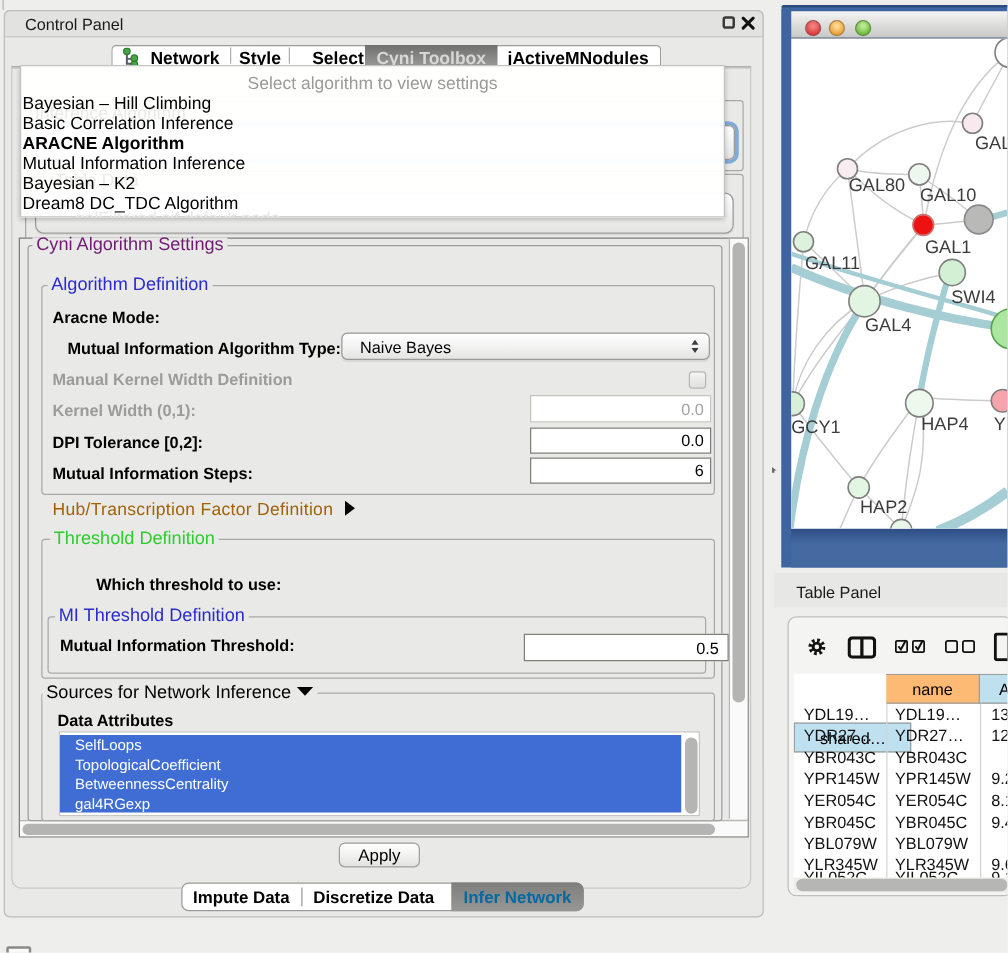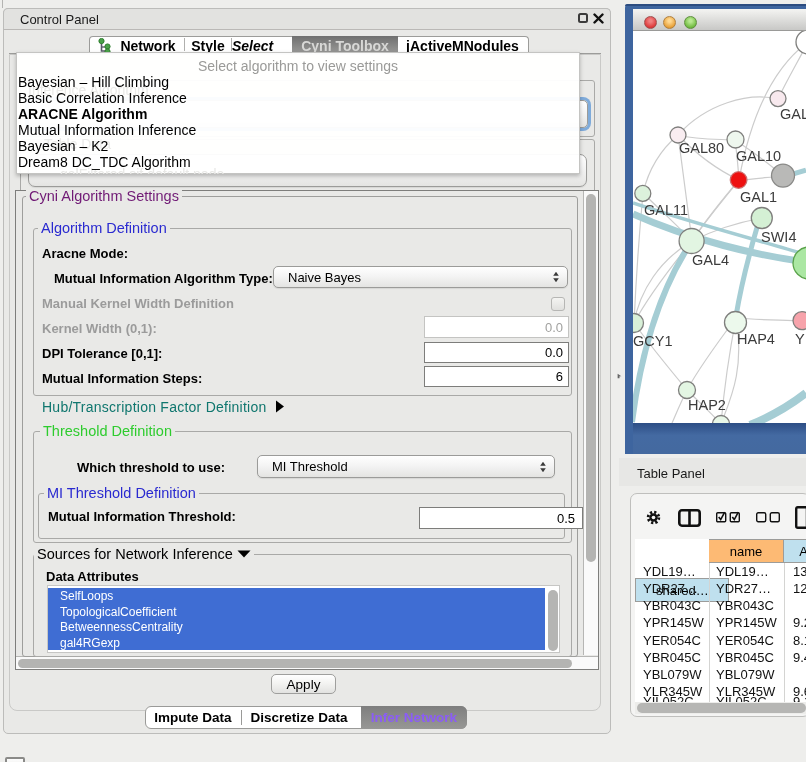--- a/index.html
+++ b/index.html
@@ -41,21 +41,21 @@
  <path d="M3.5 5 V13 H8" stroke="#5a5a6a" stroke-width="1.6" fill="none"></path>
  <path d="M3.5 9 H8" stroke="#5a5a6a" stroke-width="1.4" fill="none"></path>
  <circle cx="3.5" cy="3" r="2.6" fill="#4aa24a" stroke="#2e7d2e"></circle>
  <circle cx="9.5" cy="8.5" r="2.6" fill="#4aa24a" stroke="#2e7d2e"></circle>
  <circle cx="9.5" cy="13.5" r="2.6" fill="#4aa24a" stroke="#2e7d2e"></circle>
 </svg>
 <div class="abs tabtext" style="left:114px;top:38px;width:68px;text-align:center;">Network</div>
 <div class="abs" style="left:184px;top:38px;width:1px;height:13px;background:#b0b0ae;"></div>
 <div class="abs tabtext" style="left:185px;top:38px;width:46px;text-align:center;">Style</div>
 <div class="abs" style="left:231px;top:38px;width:1px;height:13px;background:#b0b0ae;"></div>
-<div class="abs tabtext" style="left:232px;top:38px;width:59px;text-align:left;font-style:italic;">Select</div>
+<div class="abs tabtext" style="left:232px;top:38px;width:59px;text-align:right;">Select</div>
 <div class="abs" style="left:292px;top:36px;width:106px;height:17px;
   background:linear-gradient(#6f6f6f,#999997);"></div>
 <div class="abs tabtext" style="left:292px;top:38px;width:106px;text-align:center;color:#d8d8d6;">Cyni Toolbox</div>
 <div class="abs tabtext" style="left:398px;top:38px;width:129px;text-align:center;">jActiveMNodules</div>
 
 <div class="abs" style="left:9px;top:54px;width:592px;height:657px;background:#e9e9e7;
   border:1px solid #c9c9c7;border-radius:0 0 8px 8px;box-sizing:border-box;"></div>
 
 <div class="gbox" style="left:20px;top:80px;width:573px;height:55px;"></div>
 <div class="combo" style="left:28px;top:100px;width:558px;height:26px;
@@ -84,40 +84,33 @@
   <div class="ct">Naive Bayes</div>
   <svg class="spin" viewBox="0 0 8 11">
         <path d="M4 0.2 L6.8 4.2 H1.2 Z" fill="#3a3a3a"></path>
         <path d="M4 10.8 L6.8 6.8 H1.2 Z" fill="#3a3a3a"></path>
       </svg>
 </div>
 <div class="glbl" style="left:42px;top:296px;">Manual Kernel Width Definition</div>
 <div class="abs" style="left:551px;top:297px;width:12px;height:12px;border:1px solid #b6b6b4;border-radius:3px;background:linear-gradient(#f4f4f2,#e0e0de);"></div>
 <div class="glbl" style="left:42px;top:321px;">Kernel Width (0,1):</div>
 <div class="field" style="left:424px;top:316px;width:145px;height:22px;border-color:#c4c4c2;color:#a2a2a0;padding-right:5px;">0.0</div>
-<div class="lbl" style="left:42px;top:346px;">DPI Tolerance [0,1]:</div>
+<div class="lbl" style="left:42px;top:346px;">DPI Tolerance [0,2]:</div>
 <div class="field" style="left:424px;top:342px;width:145px;height:21px;padding-right:5px;">0.0</div>
 <div class="lbl" style="left:42px;top:371px;">Mutual Information Steps:</div>
 <div class="field" style="left:424px;top:366px;width:145px;height:21px;padding-right:5px;">6</div>
 
-<div class="abs" style="left:42px;top:399px;font-size:14px;letter-spacing:0.25px;color:#0f766e;">Hub/Transcription Factor Definition</div>
+<div class="abs" style="left:42px;top:399px;font-size:14px;letter-spacing:0.25px;color:#a16207;">Hub/Transcription Factor Definition</div>
 <svg class="abs" style="left:275px;top:400px;" width="10" height="13" viewBox="0 0 10 13">
  <path d="M1 0.5 L9 6.5 L1 12.5 Z" fill="#000"></path>
 </svg>
 
 <div class="gbox" style="left:33px;top:431px;width:537px;height:110px;"></div>
 <div class="gtitle" style="left:40px;top:425px;color:#2ecc2e;">Threshold Definition</div>
 <div class="lbl" style="left:77px;top:460px;">Which threshold to use:</div>
-<div class="combo" style="left:257px;top:455px;width:296px;height:21px;">
-  <div class="ct">MI Threshold</div>
-  <svg class="spin" viewBox="0 0 8 11">
-        <path d="M4 0.2 L6.8 4.2 H1.2 Z" fill="#3a3a3a"></path>
-        <path d="M4 10.8 L6.8 6.8 H1.2 Z" fill="#3a3a3a"></path>
-      </svg>
-</div>
 <div class="gbox" style="left:38px;top:493px;width:525px;height:44px;"></div>
 <div class="gtitle" style="left:44px;top:487px;color:#2a2ad0;">MI Threshold Definition</div>
 <div class="lbl" style="left:48px;top:509px;">Mutual Information Threshold:</div>
 <div class="field" style="left:419px;top:507px;width:164px;height:22px;">0.5</div>
 
 <div class="gbox" style="left:33px;top:554px;width:537px;height:101px;"></div>
 <div class="gtitle" style="left:34px;top:548px;color:#000;">Sources for Network Inference <svg style="vertical-align:1px" width="14" height="8" viewBox="0 0 14 8">
         <path d="M0.5 0.5 L13.5 0.5 L7 7.5 Z" fill="#000"></path>
       </svg></div>
 <div class="lbl" style="left:46px;top:569px;">Data Attributes</div>
@@ -129,21 +122,21 @@
 <div class="abs" style="left:271px;top:674px;width:65px;height:20px;border:1px solid #9f9f9d;border-radius:5px;
   background:linear-gradient(#ffffff,#f2f2f0 50%,#e2e2e0);display:flex;align-items:center;justify-content:center;
   font-size:13.5px;box-sizing:border-box;">Apply</div>
 
 <div class="abs" style="left:145px;top:706px;width:322px;height:23px;background:#fff;border:1px solid #9a9a98;
   border-radius:6px;box-sizing:border-box;"></div>
 <div class="abs" style="left:145px;top:710px;width:96px;text-align:center;font-size:13.5px;font-weight:bold;">Impute Data</div>
 <div class="abs" style="left:241px;top:710px;width:1px;height:15px;background:#9a9a98;"></div>
 <div class="abs" style="left:242px;top:710px;width:114px;text-align:center;font-size:13.5px;font-weight:bold;">Discretize Data</div>
 <div class="abs" style="left:361px;top:706px;width:106px;height:23px;background:linear-gradient(#7e7e7e,#979795);border-radius:0 6px 6px 0;"></div>
-<div class="abs" style="left:361px;top:710px;width:106px;text-align:center;font-size:13.5px;font-weight:bold;color:#8b5cf6;">Infer Network</div>
+<div class="abs" style="left:361px;top:710px;width:106px;text-align:center;font-size:13.5px;font-weight:bold;color:#0369a1;">Infer Network</div>
 
 <div class="abs" style="left:5px;top:757px;width:20px;height:14px;border:2px solid #8a8a88;border-radius:2px;
   background:linear-gradient(#fdfdfd,#e8e8e6);box-sizing:border-box;"></div>
 
 <svg class="abs" style="left:617px;top:373px;" width="5" height="6" viewBox="0 0 8 9">
  <path d="M1 8 L1 1 L7 5 L4 5 L4 8 Z" fill="#666"></path>
 </svg>
 
 <div class="abs" style="left:16px;top:52px;width:564px;height:122px;background:rgba(255,255,255,0.96);
   border:1px solid #c4c4c2;box-shadow:0 2px 4px rgba(0,0,0,0.25);box-sizing:border-box;"></div>

